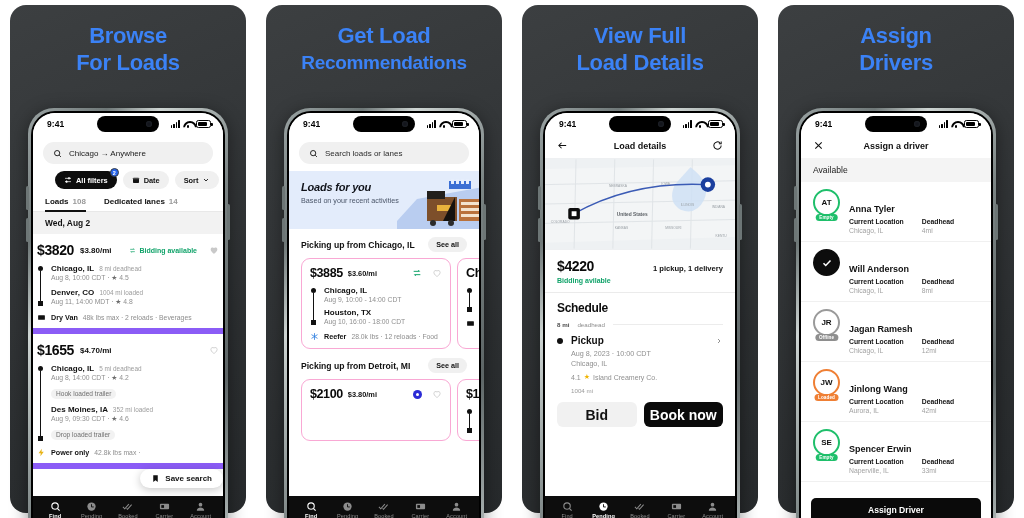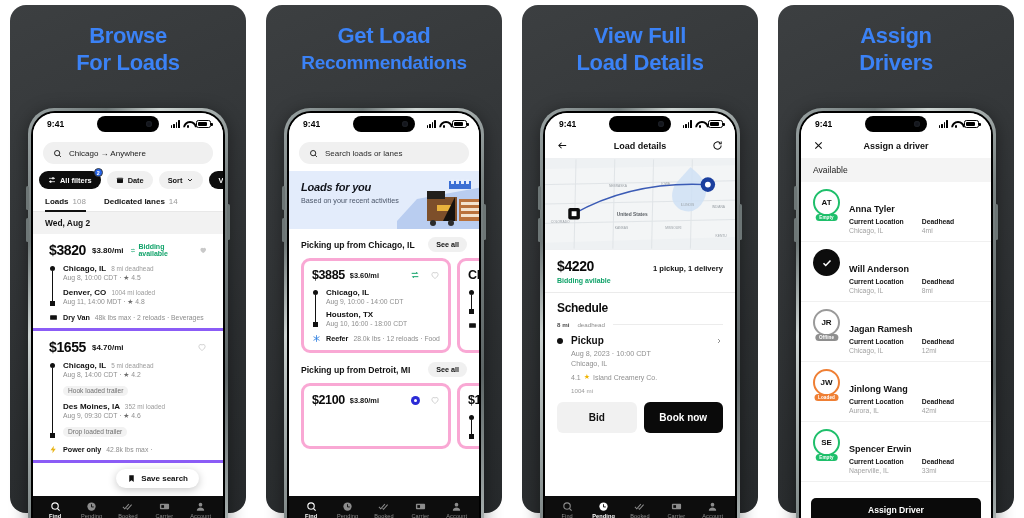--- a/index.html
+++ b/index.html
@@ -113,47 +113,47 @@
   
   .search-pill {
     margin: 7px 10px 0; height: 22px; background:#f0f0f0; border-radius: 11px;
     display:flex; align-items:center; gap:7px; padding: 0 10px;
   }
   .search-pill .q { width:9px;height:9px; color:#111; }
   .search-text { font-size: 8px; color:#1a1a1a; font-weight:500; }
   .search-text.ph { color:#2b2b2b; }
 
   
-  .chips { display:flex; gap:6px; padding: 7px 0 0 6px; align-items:center; }
+  .chips { display:flex; gap:6px; padding: 7px 0 0 22px; align-items:center; }
   .chip {
     height: 18px; border-radius: 9px; background:#f0f0f0; color:#111;
     display:flex; align-items:center; gap:4px; padding:0 9px;
     font-size: 7.4px; font-weight:600; white-space:nowrap; position:relative;
   }
   .chip.dark { background:#0d0d0d; color:#fff; }
   .chip .badge {
     position:absolute; right:-2px; top:-3px; width:9px;height:9px;border-radius:50%;
     background:#2563eb; color:#fff; font-size:5.4px; display:flex;align-items:center;justify-content:center;
     border:1.2px solid #3b3f41; font-weight:700;
   }
   .chip svg { width:8px; height:8px; }
 
   
   .seg { display:flex; gap:18px; padding: 8px 12px 0; border-bottom: 1px solid #e8e8e8; }
   .seg-item { font-size: 8px; font-weight:700; color:#111; padding-bottom:5px; position:relative; display:flex; gap:4px; }
-  .seg-item .cnt { color:#9a9a9a; font-weight:400; }
+  .seg-item .cnt { color:#9a9a9a; font-weight:700; }
   .seg-item.active::after {
     content:''; position:absolute; left:0; right:0; bottom:-1px; height:2px; background:#111;
   }
   .seg-item.inactive { color:#111; }
 
   .daterow { background:#f2f2f2; padding: 6px 12px; font-size: 8.4px; font-weight:700; color:#111; }
 
   
-  .load-card { padding: 8px 16px 6px; border-bottom:3px solid #8b5cf6; background:#fff; }
+  .load-card { padding: 8px 4px 6px; border-bottom:6px solid #8b5cf6; background:#fff; }
   .lc-top { display:flex; align-items:center; gap:6px; }
   .price { font-size: 14px; font-weight:700; color:#0a0a0a; letter-spacing:-.4px; }
   .permi { font-size: 8px; font-weight:700; color:#111; }
   .bid-ava { margin-left:auto; font-size:7px; font-weight:700; color:#11a36a; display:flex; align-items:center; gap:3px;}
   .heart { width:10px;height:10px;color:#c9c9c9; margin-left:6px;}
   .heart.pushed { margin-left:auto; }
   .route { display:flex; gap:7px; margin-top:6px; }
   .rail { width:7px; display:flex; flex-direction:column; align-items:center; padding-top:2px; }
   .dot-o { width:5px;height:5px;border-radius:50%;background:#111; }
   .rail-line { flex:1; width:1.4px; background:#111; min-height:14px; }
@@ -165,41 +165,41 @@
   .stop-sub { font-size:6.8px; color:#8f8f8f; margin-top:1px; }
   .stop-sub .star { color:#6d6d6d; }
   .tag { display:inline-block; margin-top:3px; font-size:6.6px; color:#6e6e6e; background:#f2f2f2; border-radius:6px; padding:1.5px 5px;}
   .equip { display:flex; align-items:center; gap:5px; margin-top:7px; font-size:6.8px; color:#8d8d8d;}
   .equip b { color:#111; font-size:7.2px; }
   .equip .ic { width:9px;height:9px;color:#111;}
   .equip .ic.bolt { color:#e8b416; }
   .equip .ic.snow { color:#2f7fe0; }
 
   .save-search {
-    position:absolute; right:24px; bottom: 8px;
+    position:absolute; right:0; bottom: 8px;
     background:#fff; border-radius:14px; box-shadow:0 2px 8px rgba(0,0,0,.22);
     display:flex; align-items:center; gap:5px; padding:5px 11px;
     font-size:8px; font-weight:700; color:#111;
   }
   .save-search svg { width:9px;height:9px;color:#111; }
 
   
   .hero {
     margin-top:7px; background:#e3ecfb; height:58px; position:relative; overflow:hidden;
     padding: 10px 12px;
   }
   .hero h3 { font-size:11px; font-weight:700; color:#10131a; letter-spacing:-.2px;font-style:italic;}
   .hero p { font-size:7.2px; color:#4a5568; margin-top:3px; }
   .hero-art { position:absolute; right:-4px; top:4px; width:86px; height:54px; }
   .sec-head { display:flex; align-items:center; padding: 8px 12px 0; }
   .sec-head h4 { font-size:8.6px; font-weight:700; color:#111; }
   .see-all { margin-left:auto; font-size:7.2px; font-weight:600; color:#111; background:#f0f0f0; border-radius:9px; padding:3px 8px;}
   .cardrow { display:flex; gap:6px; padding: 6px 0 0 12px; }
   .mini-card {
-    flex: 0 0 150px; border:3px solid #f9a8d4; border-radius:9px; padding:7px 8px; background:#fff;
+    flex: 0 0 150px; border:1px solid #f9a8d4; border-radius:9px; padding:7px 8px; background:#fff;
   }
   .mini-card.peek { flex: 0 0 40px; overflow:hidden; }
   .mc-top { display:flex; align-items:center; gap:5px; }
   .swap { width:10px;height:10px;color:#11a36a; margin-left:auto;}
   .radio-on { width:9px;height:9px;border-radius:50%;background:#2b2bd6; margin-left:auto; display:flex;align-items:center;justify-content:center;}
   .radio-on i { width:3px;height:3px;border-radius:50%;background:#fff; display:block;}
 
   
   .navbar { display:flex; align-items:center; padding: 5px 12px 7px; }
   .navbar .title { font-size:9px; font-weight:700; color:#111; margin:0 auto;}
@@ -217,21 +217,21 @@
   .deadrow .ln { flex:1; height:1px; background:#ececec; }
   .stopblock { display:flex; gap:8px; padding: 7px 12px 0; }
   .stopblock .bullet { width:6px;height:6px;border-radius:50%;background:#111; margin-top:3px; flex:0 0 6px;}
   .stopblock h5 { font-size:10px; font-weight:700; color:#111; display:flex; align-items:center;}
   .stopblock h5 .chev { margin-left:auto; width:8px;height:8px;color:#777;}
   .stopblock .line { font-size:7.2px; color:#8f8f8f; margin-top:3px;}
   .stopblock .rate { font-size:7px; color:#8f8f8f; margin-top:5px; display:flex; align-items:center; gap:3px;}
   .stopblock .rate .st { color:#f0b400; }
   .mileage { font-size:6.2px; color:#9b9b9b; padding: 6px 12px 0 26px; }
   .cta-row { display:flex; gap:7px; padding: 8px 12px 9px; }
-  .cta { flex:1; height:31px; border-radius:6px; display:flex;align-items:center;justify-content:center; font-size:10px; font-weight:700;}
+  .cta { flex:1; height:25px; border-radius:6px; display:flex;align-items:center;justify-content:center; font-size:14px; font-weight:700;}
   .cta.ghost { background:#f1f1f1; color:#111; }
   .cta.solid { background:#0a0a0a; color:#fff; }
 
   
   .avail-head { background:#f4f4f4; padding: 7px 12px; font-size:8.6px; font-weight:500; color:#1d1d1d;}
   .driver { display:flex; gap:9px; padding: 7px 12px; border-bottom:1px solid #f0f0f0; align-items:flex-start;}
   .ava-wrap { position:relative; width:27px; flex:0 0 27px; padding-bottom:4px;}
   .ava {
     width:27px;height:27px;border-radius:50%;
     display:flex;align-items:center;justify-content:center;

